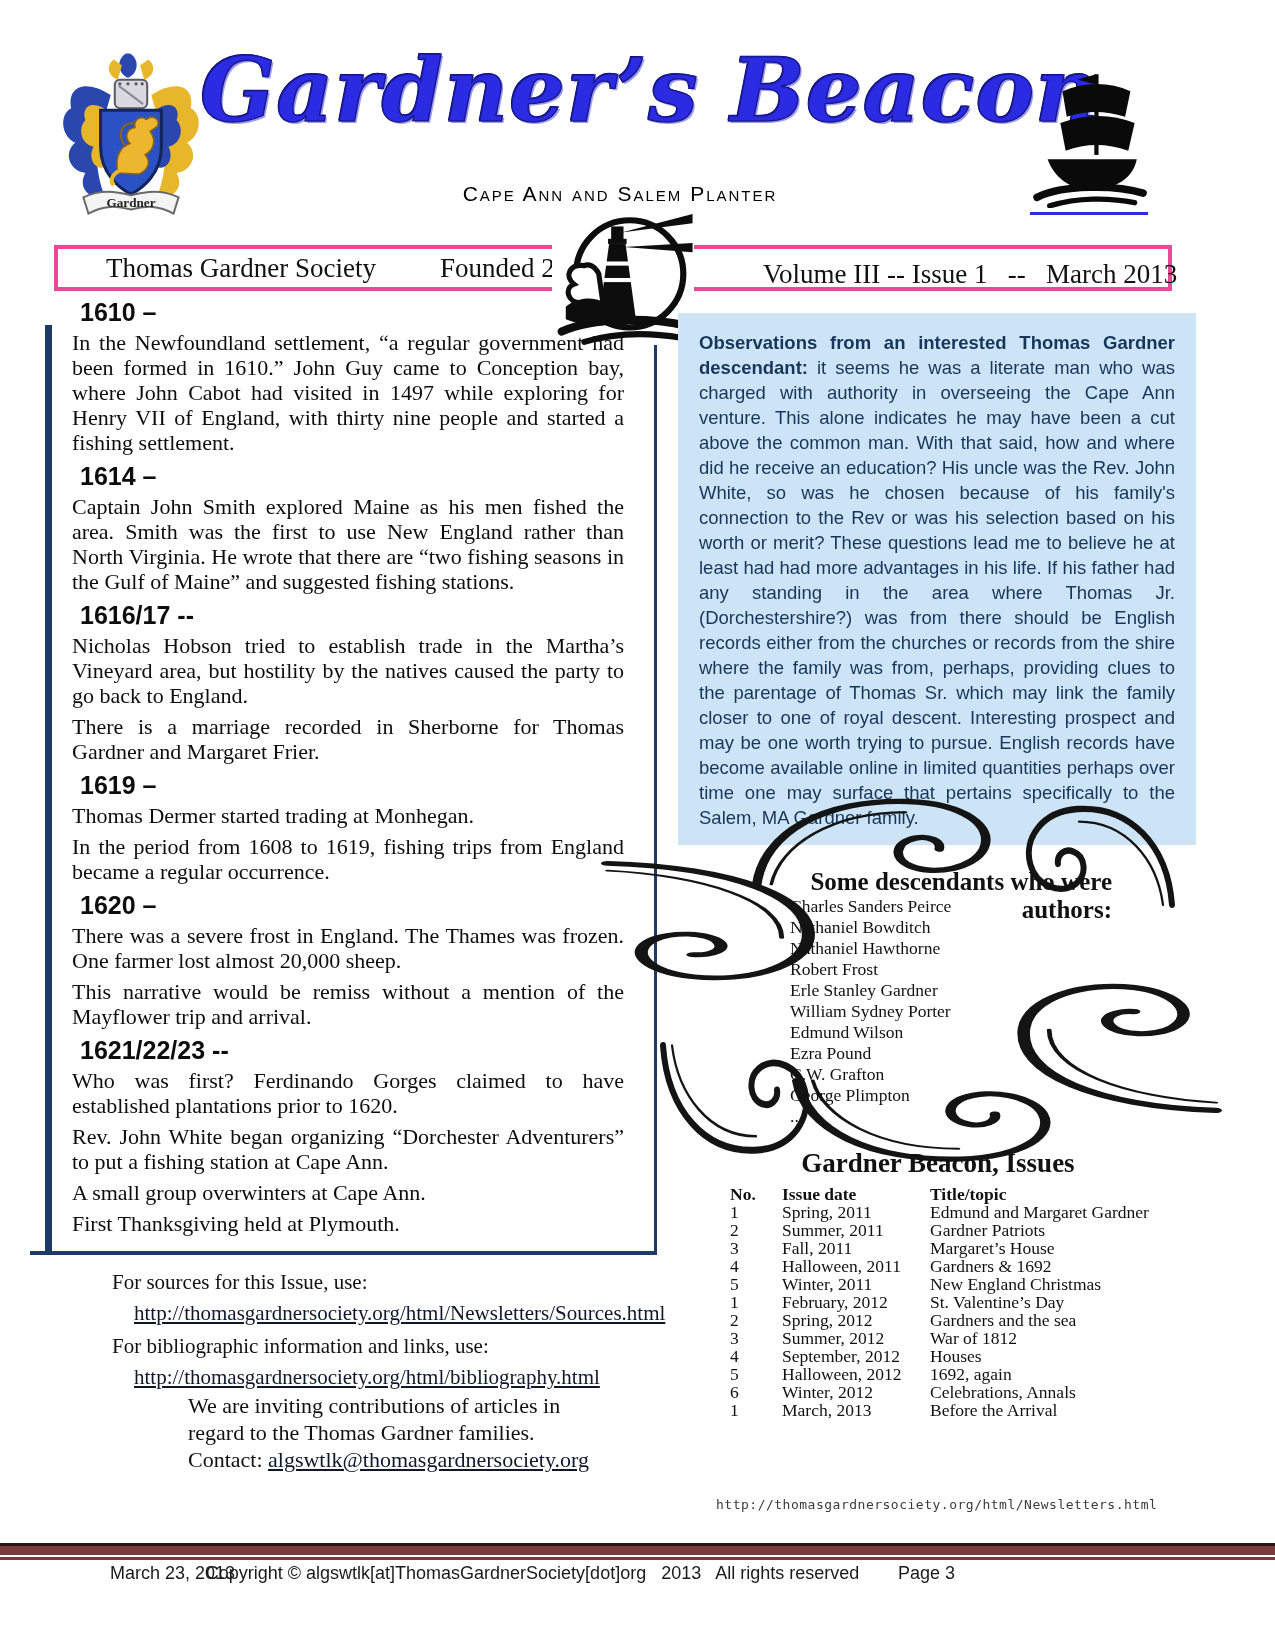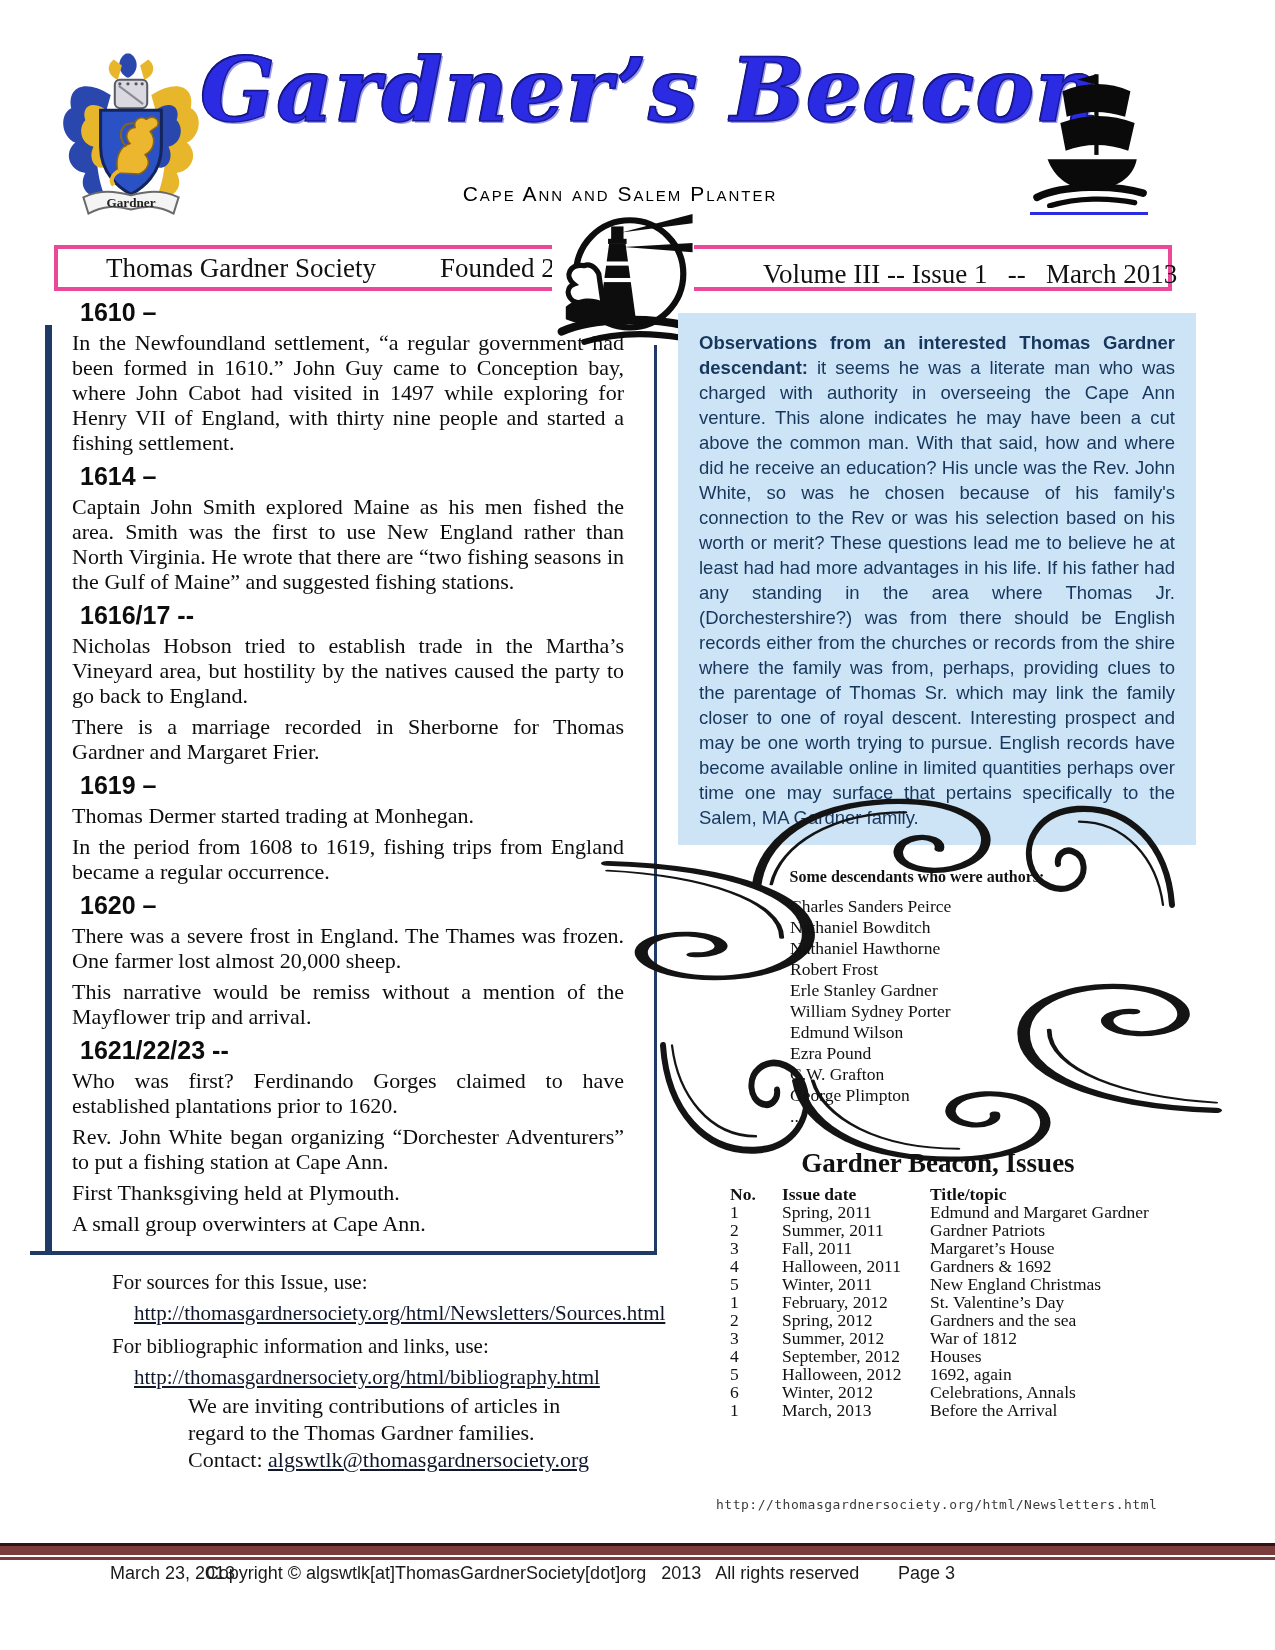--- a/index.html
+++ b/index.html
@@ -46,22 +46,22 @@
 
   
   .obs-box{position:absolute;left:678px;top:313px;width:518px;box-sizing:border-box;
         background:#cce4f6;padding:17px 21px 15px 21px;
         font-family:"Liberation Sans",sans-serif;font-size:18.5px;line-height:25px;
         color:#16365c;text-align:justify;}
   .obs-box b{font-weight:bold;}
 
   .authors-frame{position:absolute;left:662px;top:798px;width:505px;height:360px;}
   .authors-frame svg.fl{position:absolute;}
-  .authors-heading{position:absolute;left:60px;top:70px;width:390px;text-align:center;
-        font-weight:bold;font-size:16px;}
+  .authors-heading{position:absolute;left:60px;top:70px;width:390px;text-align:right;
+        font-weight:bold;font-size:25px;}
   .authors-list{position:absolute;left:128px;top:98px;font-size:17.5px;line-height:21px;}
 
   .issues{position:absolute;left:703px;top:1148px;width:470px;}
   .issues-title{text-align:center;font-weight:bold;font-size:27px;margin:0 0 6px 0;}
   table.issues-table{border-collapse:collapse;margin-left:27px;font-size:17.5px;line-height:18px;}
   table.issues-table th{text-align:left;font-weight:bold;padding:0;}
   table.issues-table td{padding:0;vertical-align:top;}
   table.issues-table th:nth-child(1),table.issues-table td:nth-child(1){width:52px;}
   table.issues-table th:nth-child(2),table.issues-table td:nth-child(2){width:148px;}
   .issues-url{position:absolute;left:716px;top:1497px;font-family:"DejaVu Sans Mono",monospace;
@@ -176,22 +176,22 @@
       <div class="tl-para">There is a marriage recorded in Sherborne for Thomas Gardner and Margaret Frier.</div>
       <div class="tl-head">1619 –</div>
       <div class="tl-para">Thomas Dermer started trading at Monhegan.</div>
       <div class="tl-para">In the period from 1608 to 1619, fishing trips from England became a regular occurrence.</div>
       <div class="tl-head">1620 –</div>
       <div class="tl-para">There was a severe frost in England. The Thames was frozen. One farmer lost almost 20,000 sheep.</div>
       <div class="tl-para">This narrative would be remiss without a mention of the Mayflower trip and arrival.</div>
       <div class="tl-head">1621/22/23 --</div>
       <div class="tl-para">Who was first? Ferdinando Gorges claimed to have established plantations prior to 1620.</div>
       <div class="tl-para">Rev. John White began organizing “Dorchester Adventurers” to put a fishing station at Cape Ann.</div>
+      <div class="tl-para">A small group overwinters at Cape Ann.</div>
       <div class="tl-para">First Thanksgiving held at Plymouth.</div>
-      <div class="tl-para">A small group overwinters at Cape Ann.</div>
     </div>
 
   <div class="sources">
     <div class="src-line">For sources for this Issue, use:</div>
     <div class="src-link"><a class="doc-link">http://thomasgardnersociety.org/html/Newsletters/Sources.html</a></div>
     <div class="src-line">For bibliographic information and links, use:</div>
     <div class="src-link"><a class="doc-link">http://thomasgardnersociety.org/html/bibliography.html</a></div>
   </div>
 
   <div class="invitation">

